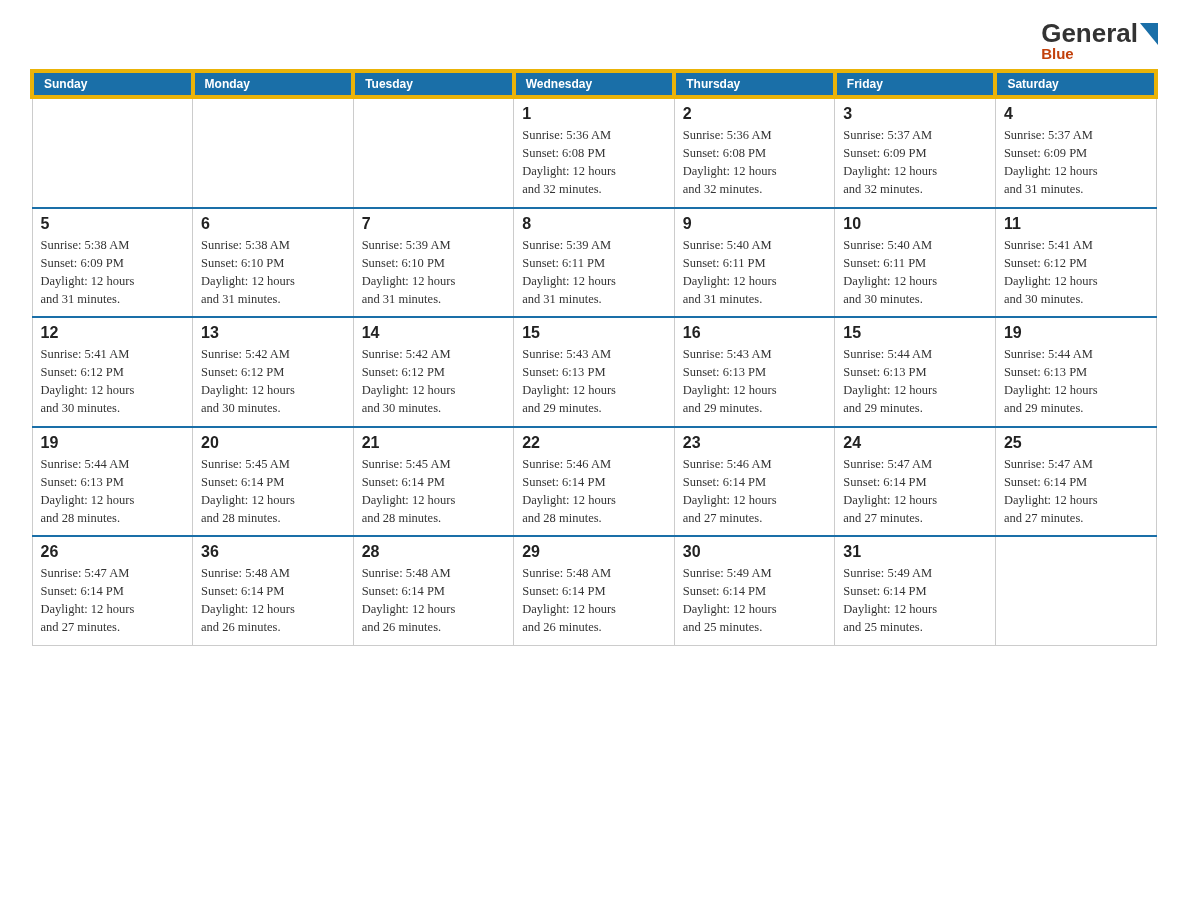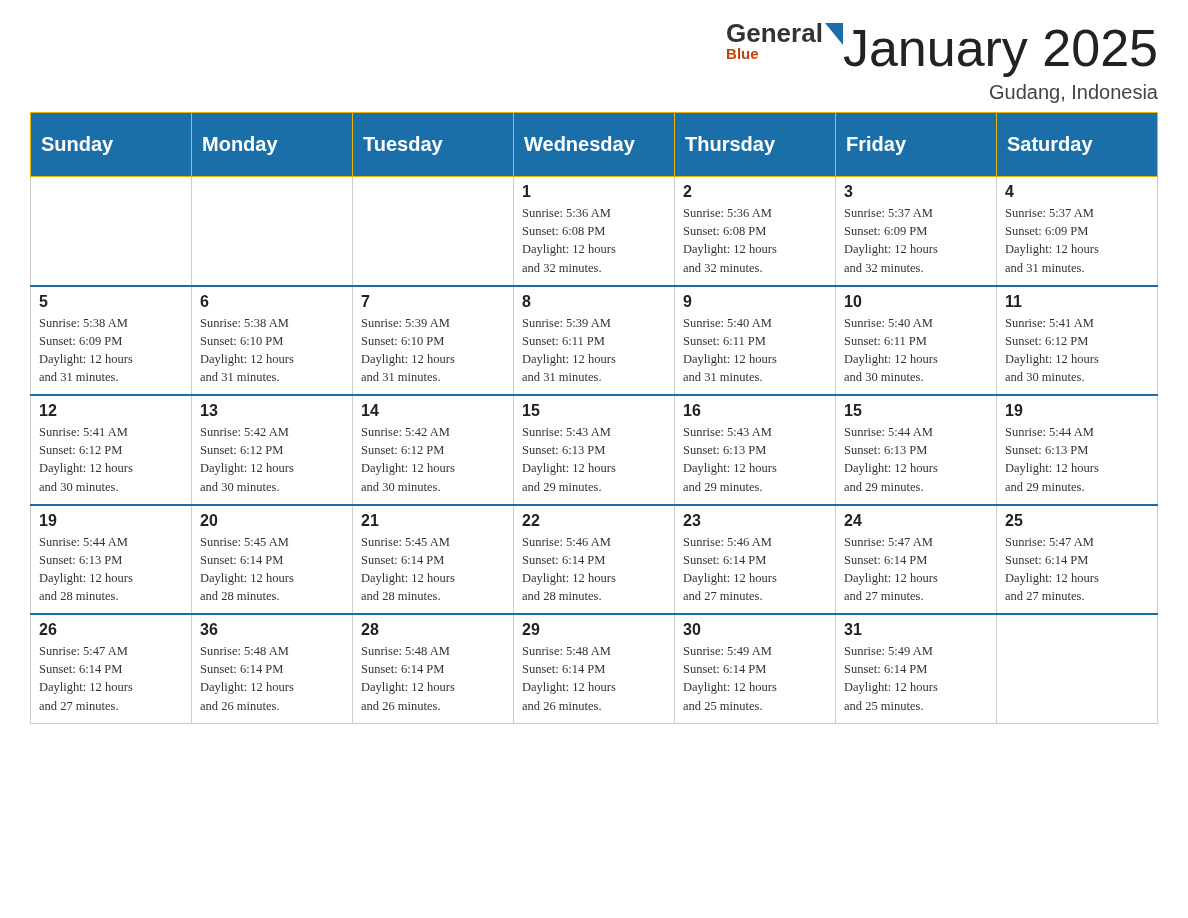--- a/index.html
+++ b/index.html
@@ -51,25 +51,25 @@
       margin-top: 4px;
     }
     .calendar {
       width: 100%;
       border-collapse: collapse;
       border: 1px solid #bbb;
     }
     .calendar th {
       background-color: #1a6fa8;
       color: #fff;
-      font-size: 20px;
+      font-size: 12px;
       font-weight: bold;
-      padding: 20px 10px;
+      padding: 4px 10px;
       text-align: left;
-      border: 1px solid #eab308;
+      border: 4px solid #eab308;
     }
     .calendar td {
       vertical-align: top;
       padding: 6px 8px 8px 8px;
       border: 1px solid #ccc;
       width: calc(100% / 7);
       min-height: 100px;
     }
     .day-number {
       font-size: 16px;
@@ -102,24 +102,20 @@
 <div class="header-area">
   <div class="logo">
     <div class="logo-line1">
       <span class="logo-general">General</span>
       <svg width="18" height="22" viewBox="0 0 18 22" style="margin-left:2px; margin-top:2px;">
         <polygon points="0,0 18,0 18,22" fill="#1a6fa8"></polygon>
       </svg>
     </div>
     <span class="logo-blue">Blue</span>
   </div>
-  <div class="title-area">
-    <div class="month-title">January 2025</div>
-    <div class="location">Gudang, Indonesia</div>
-  </div>
 </div>
 
 <table class="calendar">
   <thead>
     <tr>
 
     <th>Sunday</th>
         <th>Monday</th>
         <th>Tuesday</th>
         <th>Wednesday</th>

